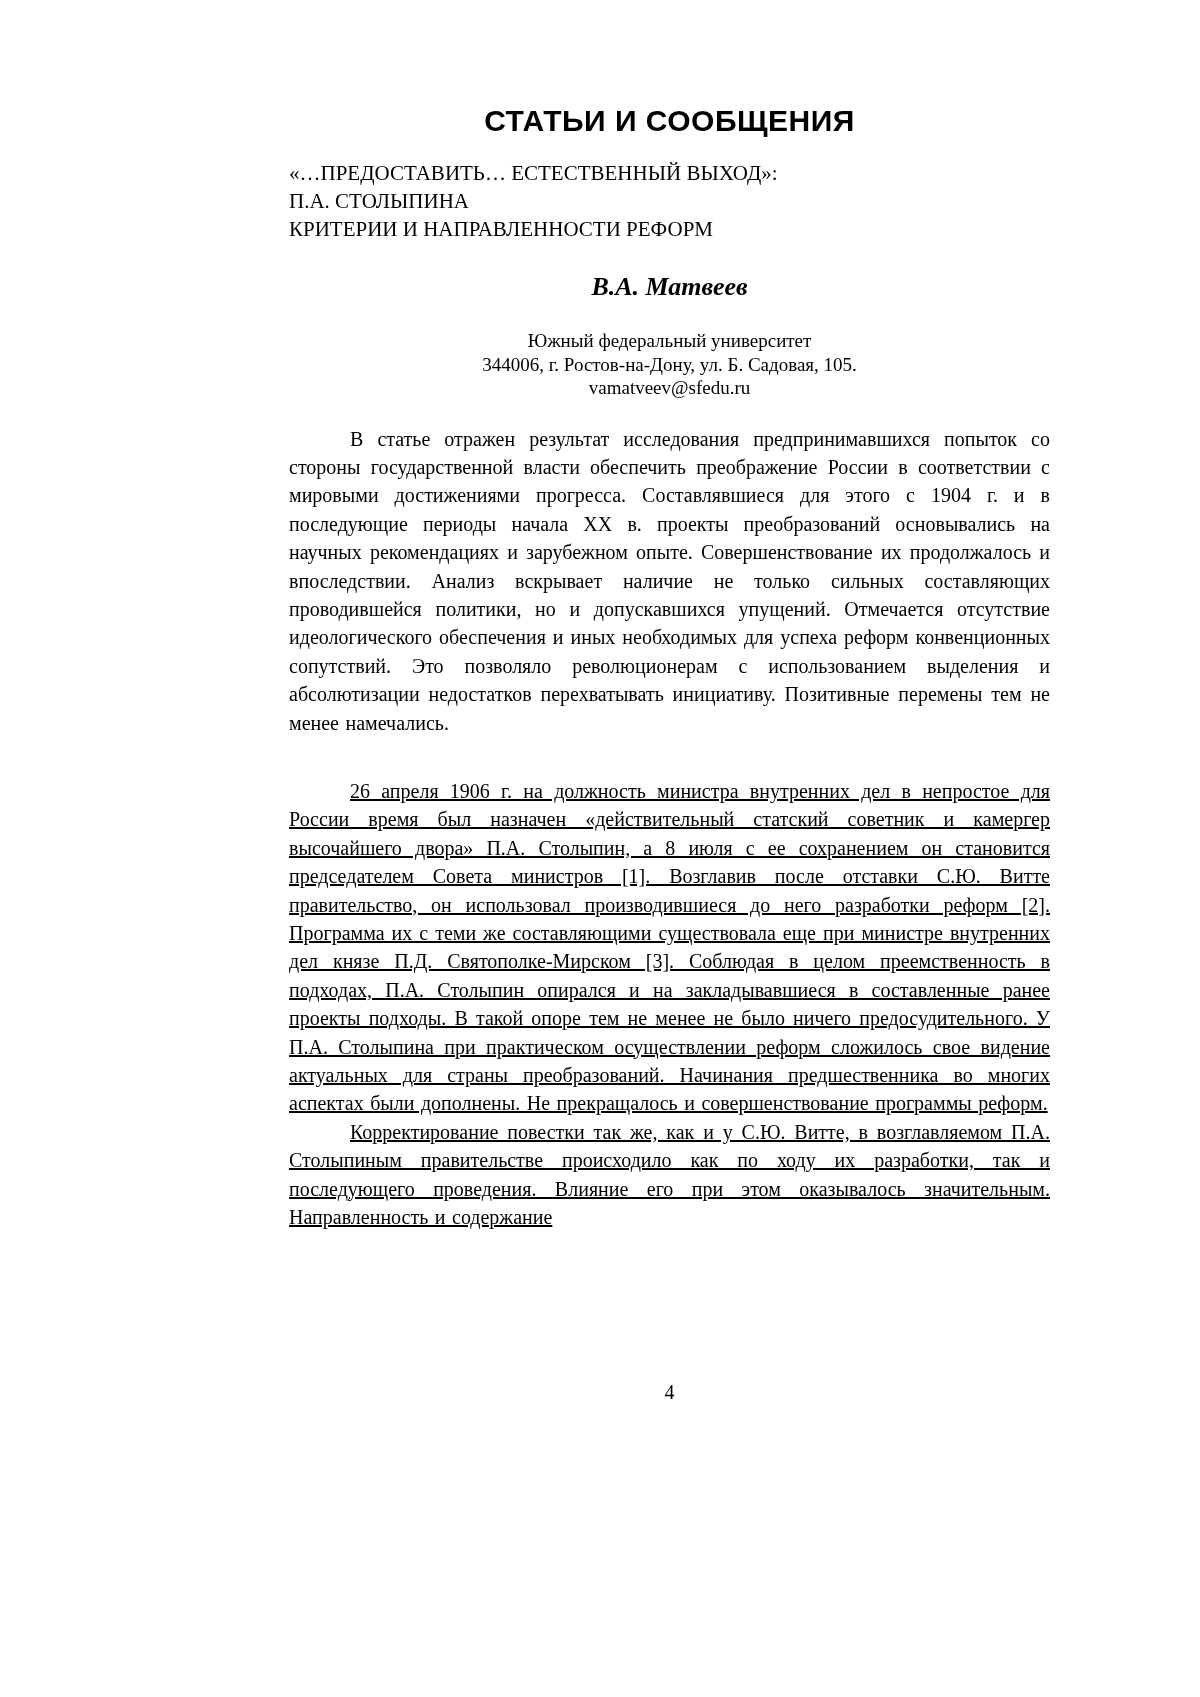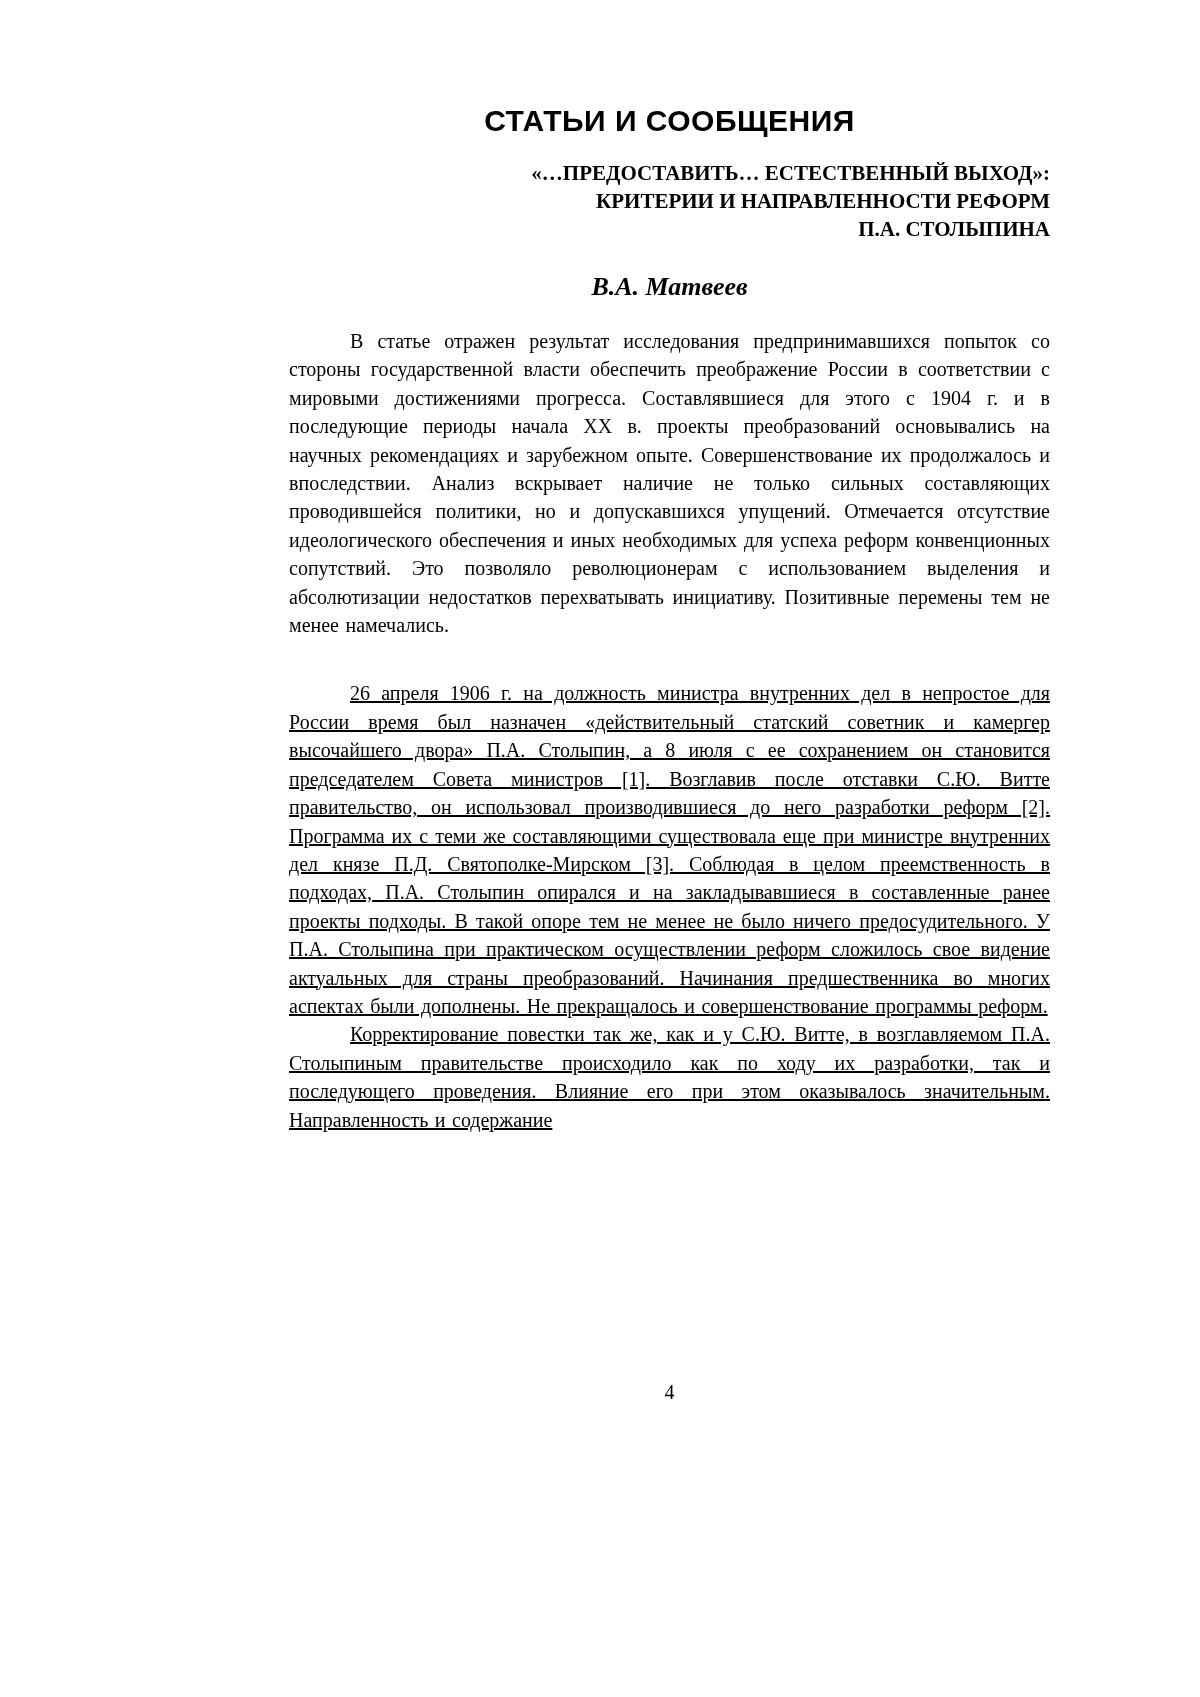--- a/index.html
+++ b/index.html
@@ -26,24 +26,24 @@
   .section-heading {
     font-family: "Liberation Sans", sans-serif;
     font-weight: 700;
     font-size: 30px;
     line-height: 34px;
     text-align: center;
     letter-spacing: 0.5px;
   }
   .article-title {
     margin-top: 21px;
-    font-weight: 700;
+    font-weight: 400;
     font-size: 21px;
     line-height: 28px;
-    text-align: right;
+    text-align: left;
   }
   .author {
     margin-top: 29px;
     font-weight: 700;
     font-style: italic;
     font-size: 26px;
     text-align: center;
   }
   .affiliation {
     margin-top: 27px;
@@ -85,26 +85,31 @@
 </head>
 <body>
 
 <div class="page">
   <div class="content">
 
     <div class="section-heading">СТАТЬИ И СООБЩЕНИЯ</div>
 
     <div class="article-title">
       <div>«…ПРЕДОСТАВИТЬ… ЕСТЕСТВЕННЫЙ ВЫХОД»:</div>
+      <div>П.А. СТОЛЫПИНА</div>
       <div>КРИТЕРИИ И НАПРАВЛЕННОСТИ РЕФОРМ</div>
-      <div>П.А. СТОЛЫПИНА</div>
     </div>
 
     <div class="author">В.А. Матвеев</div>
 
+    <div class="affiliation">
+      <div>Южный федеральный университет</div>
+      <div>344006, г. Ростов-на-Дону, ул. Б. Садовая, 105.</div>
+      <div>vamatveev@sfedu.ru</div>
+    </div>
 
     <div class="abstract-block">
       <p class="para">В статье отражен результат исследования предпринимавшихся попыток со стороны государственной власти обеспечить преображение России в соответствии с мировыми достижениями прогресса. Составлявшиеся для этого с 1904 г. и в последующие периоды начала XX в. проекты преобразований основывались на научных рекомендациях и зарубежном опыте. Совершенствование их продолжалось и впоследствии. Анализ вскрывает наличие не только сильных составляющих проводившейся политики, но и допускавшихся упущений. Отмечается отсутствие идеологического обеспечения и иных необходимых для успеха реформ конвенционных сопутствий. Это позволяло революционерам с использованием выделения и абсолютизации недостатков перехватывать инициативу. Позитивные перемены тем не менее намечались.</p>
     </div>
 
 
     <div class="body-block">
       <p class="para">26 апреля 1906 г. на должность министра внутренних дел в непростое для России время был назначен «действительный статский советник и камергер высочайшего двора» П.А. Столыпин, а 8 июля с ее сохранением он становится председателем Совета министров [1]. Возглавив после отставки С.Ю. Витте правительство, он использовал производившиеся до него разработки реформ [2]. Программа их с теми же составляющими существовала еще при министре внутренних дел князе П.Д. Святополке-Мирском [3]. Соблюдая в целом преемственность в подходах, П.А. Столыпин опирался и на закладывавшиеся в составленные ранее проекты подходы. В такой опоре тем не менее не было ничего предосудительного. У П.А. Столыпина при практическом осуществлении реформ сложилось свое видение актуальных для страны преобразований. Начинания предшественника во многих аспектах были дополнены. Не прекращалось и совершенствование программы реформ.</p>
       <p class="para">Корректирование повестки так же, как и у С.Ю. Витте, в возглавляемом П.А. Столыпиным правительстве происходило как по ходу их разработки, так и последующего проведения. Влияние его при этом оказывалось значительным. Направленность и содержание</p>
     </div>

